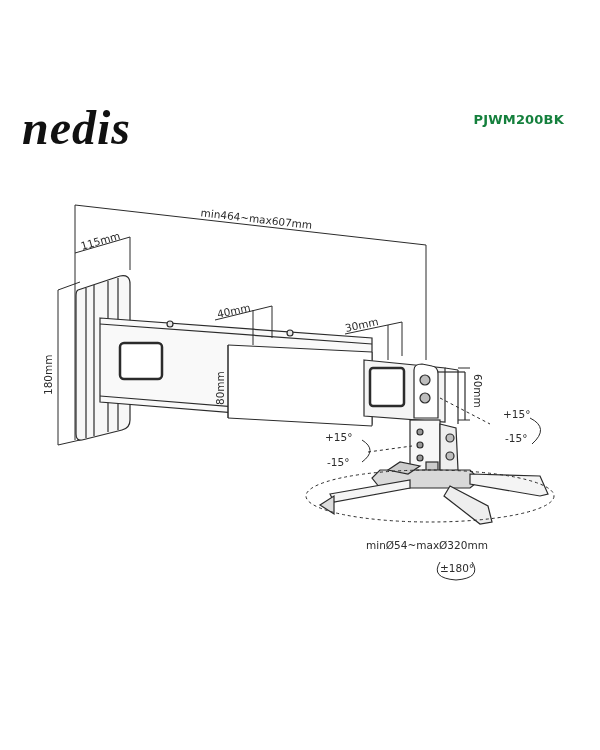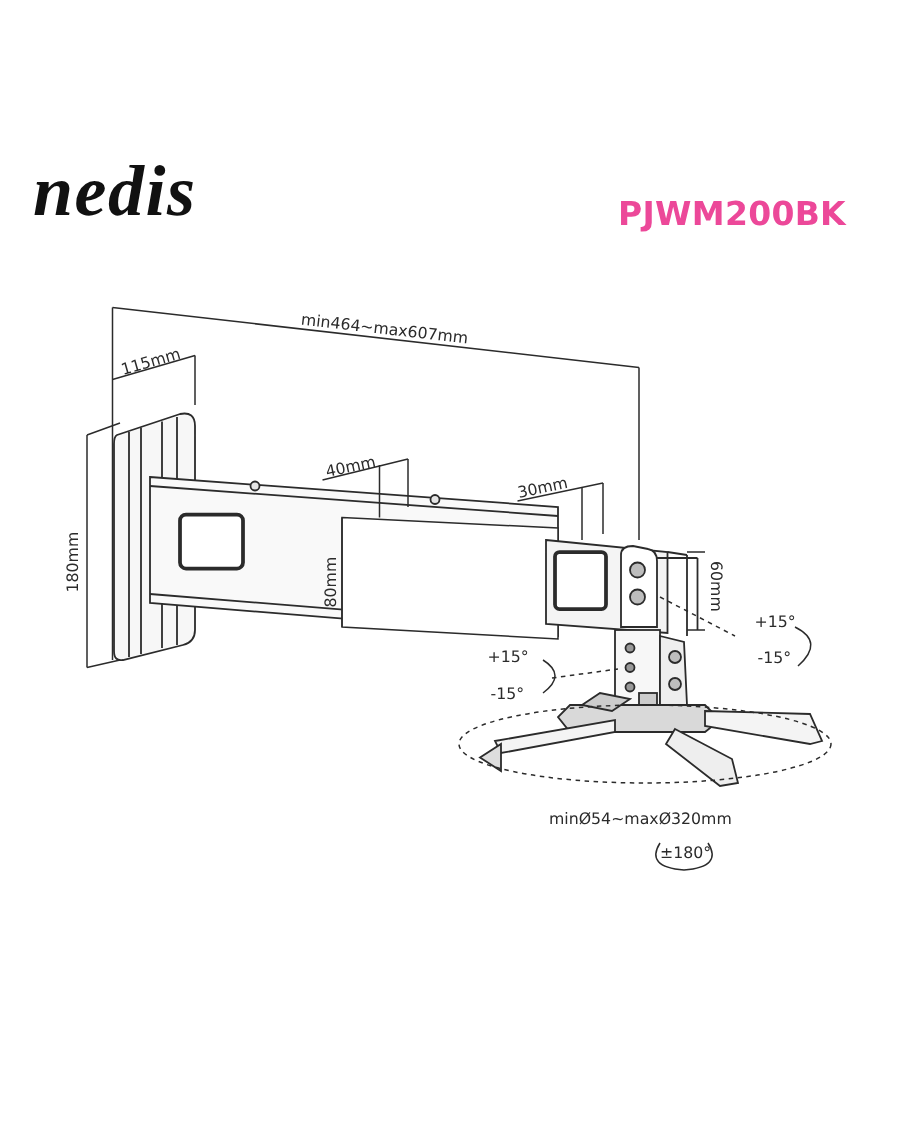--- a/index.html
+++ b/index.html
@@ -1,18 +1,18 @@
 <!DOCTYPE html>
 <html><head>
   <meta charset="utf-8">
   <style>
     html, body { margin: 0; padding: 0; background: #ffffff; }
     body { width: 600px; height: 750px; position: relative; overflow: hidden; font-family: "DejaVu Sans", sans-serif; }
     .logo { position: absolute; left: 22px; top: 100px; font-family: Liberation Serif, serif; font-style: italic; font-weight: bold; font-size: 48px; color: #111; letter-spacing: 1px; }
-    .model { position: absolute; right: 36px; top: 131px; font-family: "DejaVu Sans", sans-serif; font-size: 22px; font-weight: bold; color: #ec4899; letter-spacing: 0.2px; }
+    .model { position: absolute; right: 36px; top: 112px; font-family: "DejaVu Sans", sans-serif; font-size: 13px; font-weight: bold; color: #15803d; letter-spacing: 0.2px; }
     svg.diagram { position: absolute; left: 0; top: 0; }
     svg text { font-family: "DejaVu Sans", sans-serif; fill: #2b2b2b; }
   </style>
 </head>
 <body>
 
 <div class="logo">nedis</div>
 <div class="model">PJWM200BK</div>
 
 <svg class="diagram" width="600" height="750" viewBox="0 0 600 750" xmlns="http://www.w3.org/2000/svg">

